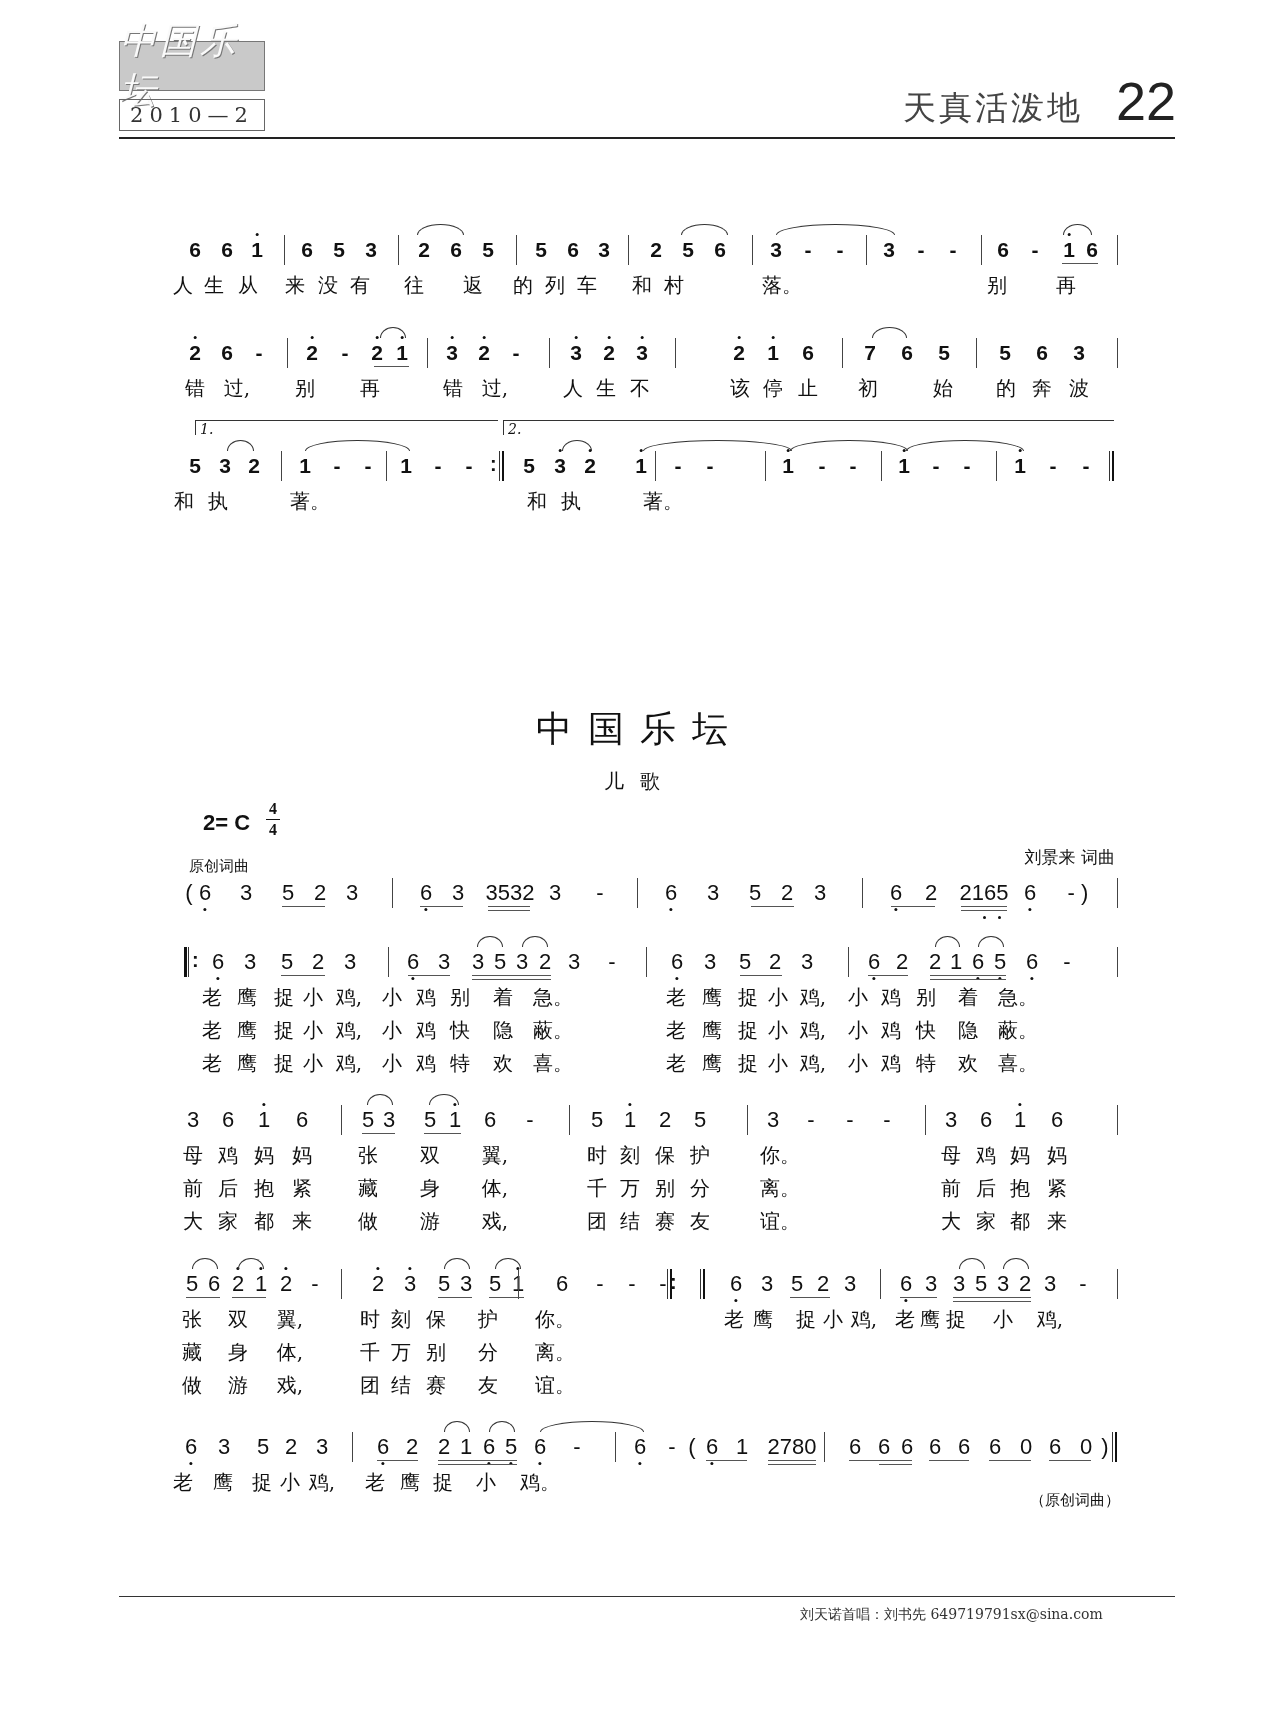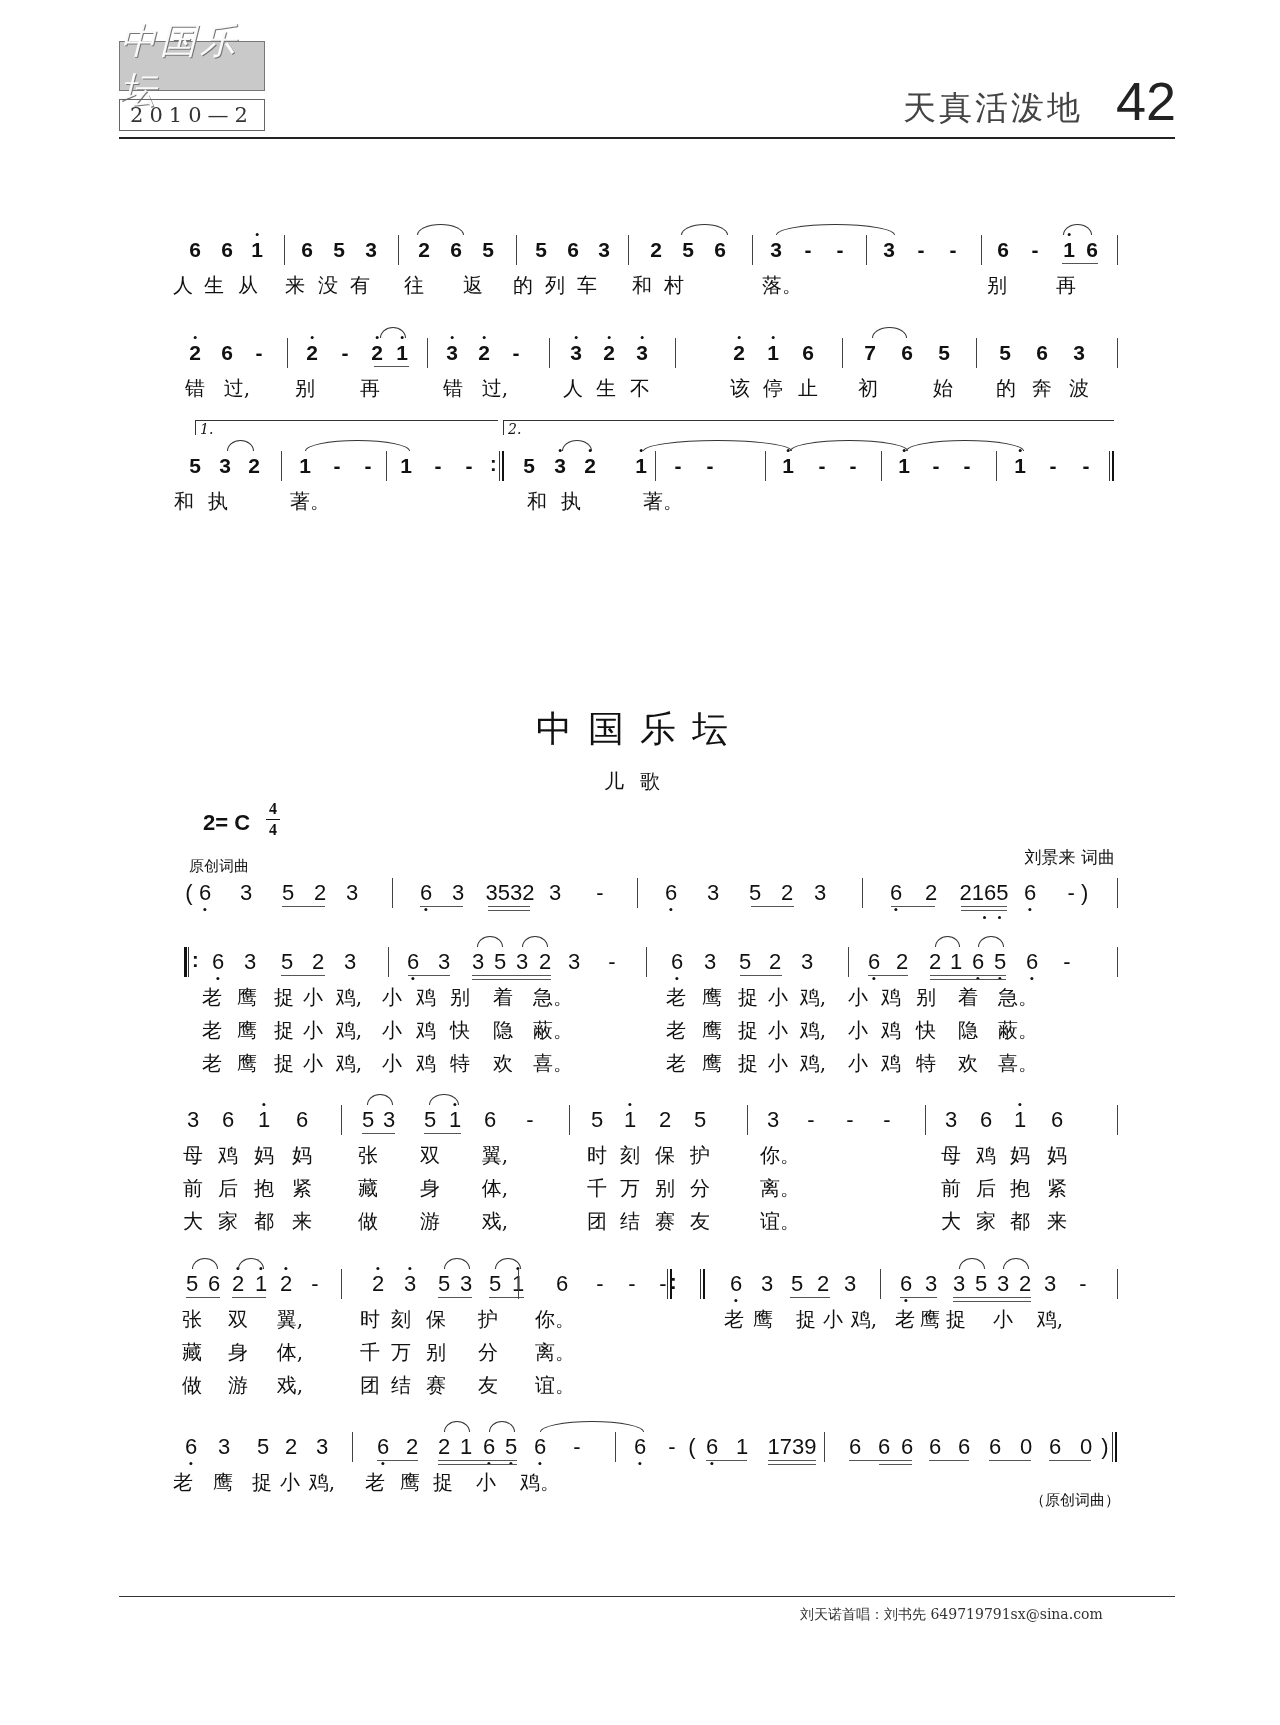--- a/index.html
+++ b/index.html
@@ -34,21 +34,21 @@
   .singer { right:160px; top:1491px; font-family:"DejaVu Sans", sans-serif; font-size:15px; }
   .footer-rule { left:119px; top:1596px; width:1056px; height:1px; background:#333; }
   .footer { left:800px; top:1606px; font-family:"DejaVu Serif", serif; font-size:14px; color:#333; }
 </style>
 </head>
 <body>
 
 <div class="abs logo-box">中国乐坛</div>
 <div class="abs issue-box">2010—2</div>
 <div class="abs section-title">天真活泼地</div>
-<div class="abs page-num">42</div>
+<div class="abs page-num">22</div>
 <div class="abs header-rule"></div>
 
 <div id="prev-score">
     <div class="note" style="left: 195px; top: 239px;">6</div>
     <div class="note" style="left: 227px; top: 239px;">6</div>
     <div class="note dot-above" style="left: 257px; top: 239px;">1</div>
     <div class="note" style="left: 307px; top: 239px;">6</div>
     <div class="note" style="left: 339px; top: 239px;">5</div>
     <div class="note" style="left: 371px; top: 239px;">3</div>
     <div class="note" style="left: 424px; top: 239px;">2</div>
@@ -524,21 +524,21 @@
     <div class="note light" style="left: 466px; top: 1436px;">1</div>
     <div class="note light dot-below" style="left: 489px; top: 1436px;">6</div>
     <div class="note light dot-below" style="left: 511px; top: 1436px;">5</div>
     <div class="note light dot-below" style="left: 540px; top: 1436px;">6</div>
     <div class="note light" style="left: 577px; top: 1436px;">-</div>
     <div class="note light dot-below" style="left: 640px; top: 1436px;">6</div>
     <div class="note light" style="left: 672px; top: 1436px;">-</div>
     <div class="note light" style="left: 692px; top: 1436px;">(</div>
     <div class="note light dot-below" style="left: 712px; top: 1436px;">6</div>
     <div class="note light" style="left: 742px; top: 1436px;">1</div>
-    <div class="note light" style="left: 792px; top: 1436px;">1739</div>
+    <div class="note light" style="left: 792px; top: 1436px;">2780</div>
     <div class="note light" style="left: 855px; top: 1436px;">6</div>
     <div class="note light" style="left: 884px; top: 1436px;">6</div>
     <div class="note light" style="left: 907px; top: 1436px;">6</div>
     <div class="note light" style="left: 935px; top: 1436px;">6</div>
     <div class="note light" style="left: 964px; top: 1436px;">6</div>
     <div class="note light" style="left: 995px; top: 1436px;">6</div>
     <div class="note light" style="left: 1026px; top: 1436px;">0</div>
     <div class="note light" style="left: 1055px; top: 1436px;">6</div>
     <div class="note light" style="left: 1086px; top: 1436px;">0</div>
     <div class="note light" style="left: 1105px; top: 1436px;">)</div>

